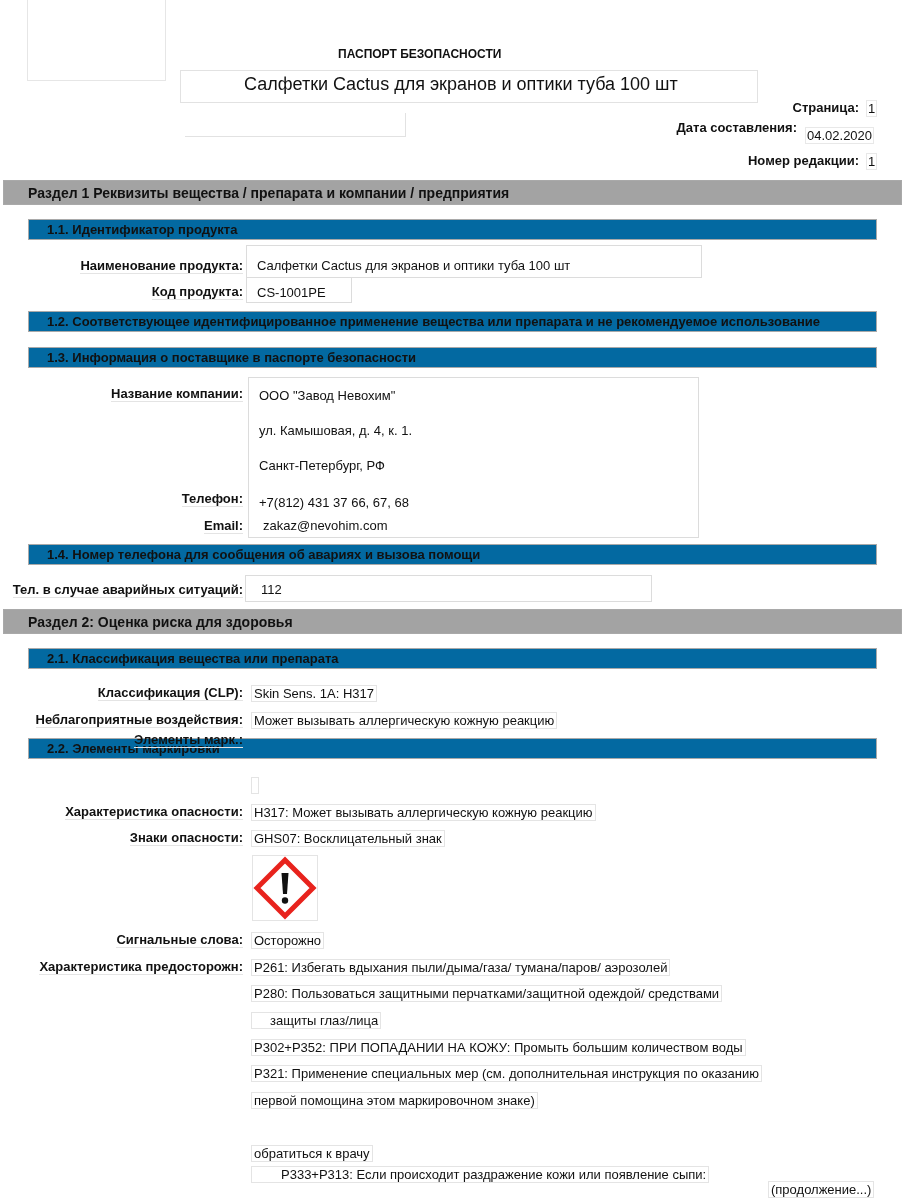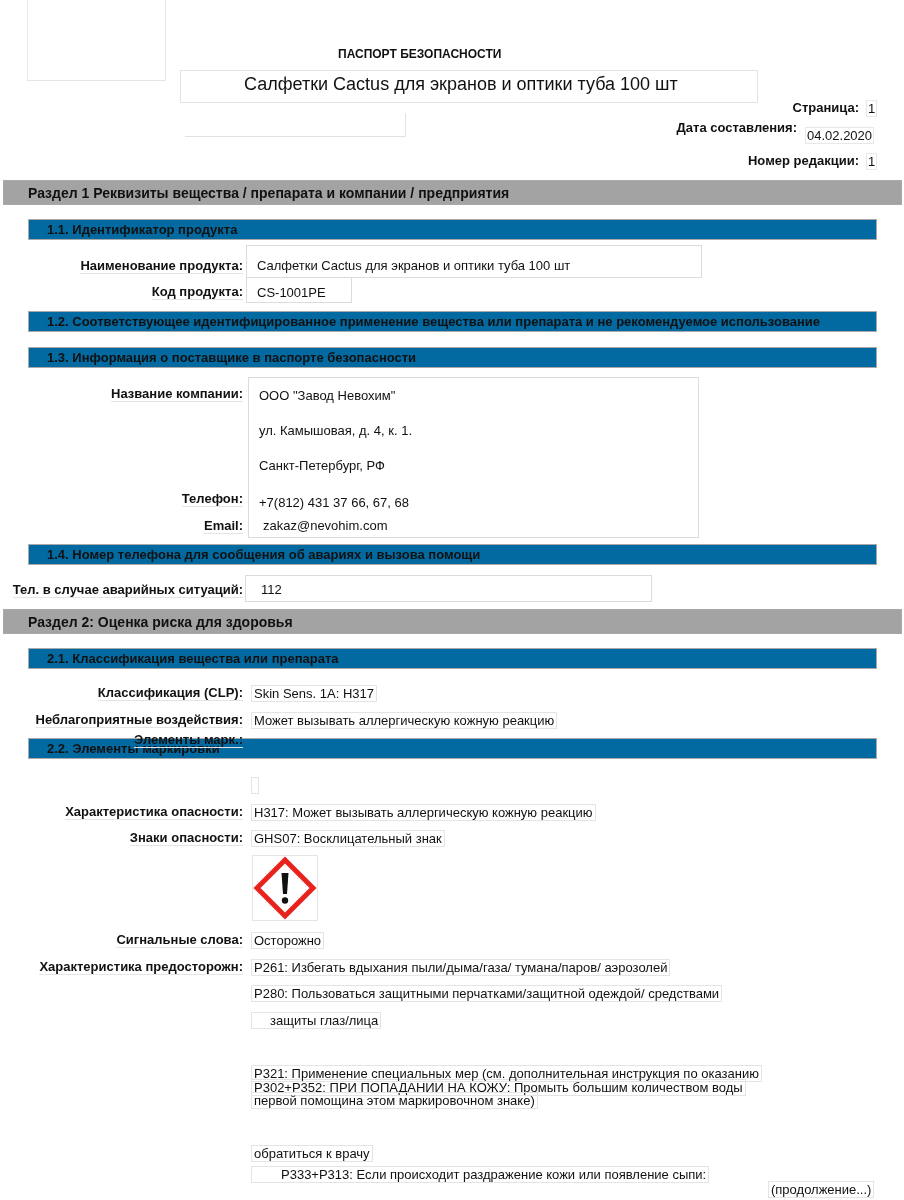--- a/index.html
+++ b/index.html
@@ -93,19 +93,19 @@
   </svg>
 </div>
 
 <div class="abs lbl" style="right:661px; top:932px;">Сигнальные слова:</div>
 <div class="abs valbox" style="left:251px; top:932px;">Осторожно</div>
 
 <div class="abs lbl" style="right:661px; top:959px;">Характеристика предосторожн:</div>
 <div class="abs valbox" style="left:251px; top:959px;">P261: Избегать вдыхания пыли/дыма/газа/ тумана/паров/ аэрозолей</div>
 <div class="abs valbox" style="left:251px; top:985px;">P280: Пользоваться  защитными перчатками/защитной одеждой/ средствами</div>
 <div class="abs valbox" style="left:251px; top:1012px;padding-left:18px;">защиты глаз/лица</div>
-<div class="abs valbox" style="left:251px; top:1039px;margin-top:40px;">P302+P352: ПРИ ПОПАДАНИИ НА КОЖУ: Промыть большим количеством воды</div>
+<div class="abs valbox" style="left:251px; top:1039px;">P302+P352: ПРИ ПОПАДАНИИ НА КОЖУ: Промыть большим количеством воды</div>
 <div class="abs valbox" style="left:251px; top:1065px;">P321: Применение специальных мер (см. дополнительная инструкция по оказанию</div>
 <div class="abs valbox" style="left:251px; top:1092px;">первой помощина этом маркировочном знаке)</div>
 <div class="abs valbox" style="left:251px; top:1166px;padding-left:29px;">P333+P313: Если происходит раздражение кожи или появление сыпи:</div>
 <div class="abs valbox" style="left:251px; top:1145px;">обратиться к врачу</div>
 
 <div class="abs valbox" style="left:768px; top:1181px;">(продолжение...)</div>
 
 </body></html>

